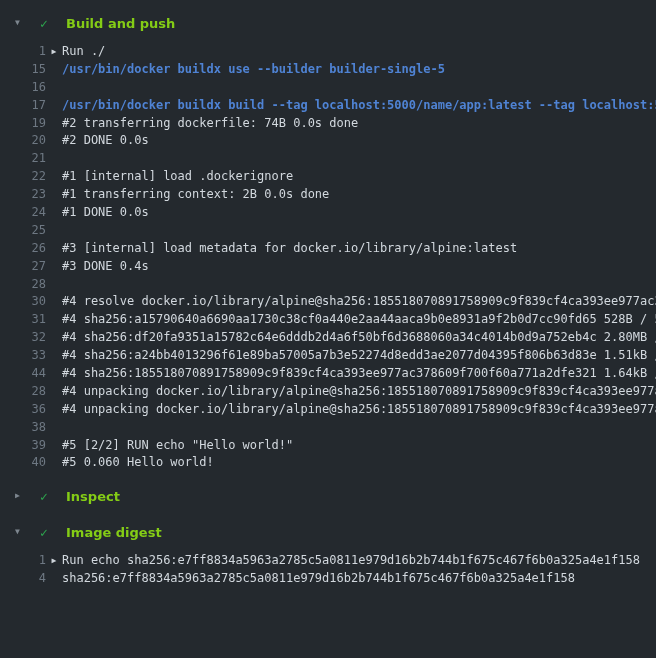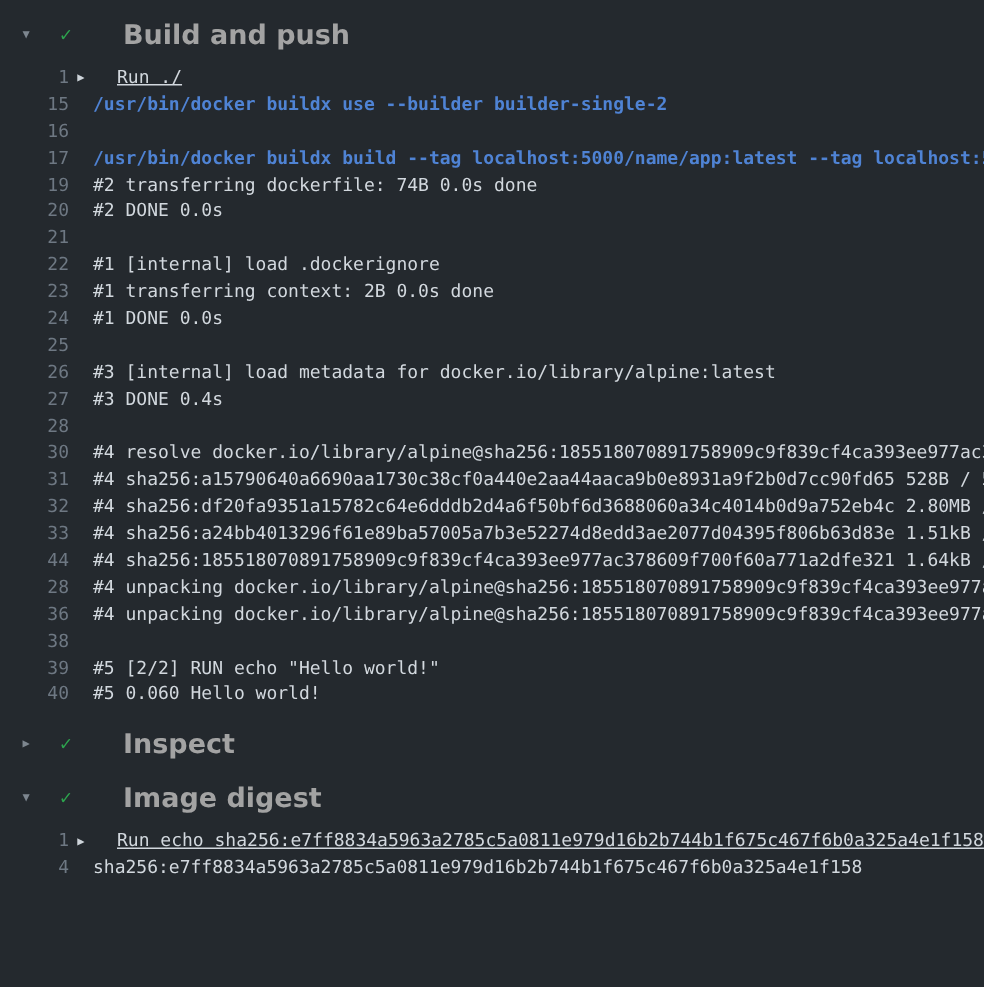--- a/index.html
+++ b/index.html
@@ -7,29 +7,29 @@
     width:656px;height:658px;overflow:hidden;
     background:#24292e;
     font-family:"DejaVu Sans Mono","Liberation Mono",monospace;
   }
   .viewer{padding-top:8px;}
   .sec{margin:0;}
   .sec-header{display:flex;align-items:center;height:30px;cursor:pointer;}
   .chevron{width:12px;margin-left:15px;color:#7d868f;font-size:8px;line-height:1;flex:0 0 auto;}
   .check{width:15px;margin-left:13px;color:#2da44e;font-size:13px;font-weight:bold;line-height:1;flex:0 0 auto;}
   .sec-label{
-    margin-left:27px;color:#a3a3a3;font-weight:bold;font-size:18px;
+    margin-left:11px;color:#84cc16;font-weight:bold;font-size:13px;
     font-family:"DejaVu Sans","Liberation Sans",sans-serif;
   }
   .sec-body{padding:5px 0 9px 0;}
   .log-line{display:flex;height:17.9px;line-height:17.9px;font-size:12px;white-space:pre;}
   .ln{width:46px;min-width:46px;text-align:right;color:#6e7883;}
   .ga{width:16px;min-width:16px;text-align:center;font-size:8px;color:#ced4da;}
   .lc{margin-left:16px;color:#d2d8de;flex:1;overflow:hidden;}
-  .lc.grouped{margin-left:16px;text-decoration:underline;}
+  .lc.grouped{margin-left:0;}
   .lc.cmd{color:#4f83d4;font-weight:bold;}
   .sec-gap{height:6px;}
 </style>
 </head>
 <body>
 
 <div class="viewer">
   <div class="sec">
     <div class="sec-header">
       <span class="chevron">▼</span>
@@ -38,21 +38,21 @@
     </div>
     <div class="sec-body">
   <div class="log-line">
     <span class="ln">1</span>
     <span class="ga">▶</span><span class="lc grouped"><span class="ltext">Run ./</span></span>
   </div>
 
 
   <div class="log-line">
     <span class="ln">15</span>
-    <span class="lc cmd"><span class="ltext">/usr/bin/docker buildx use --builder builder-single-2</span></span>
+    <span class="lc cmd"><span class="ltext">/usr/bin/docker buildx use --builder builder-single-5</span></span>
   </div>
 
   <div class="log-line">
     <span class="ln">16</span>
     <span class="lc">
   
 </span>
   </div>
 
   <div class="log-line">

